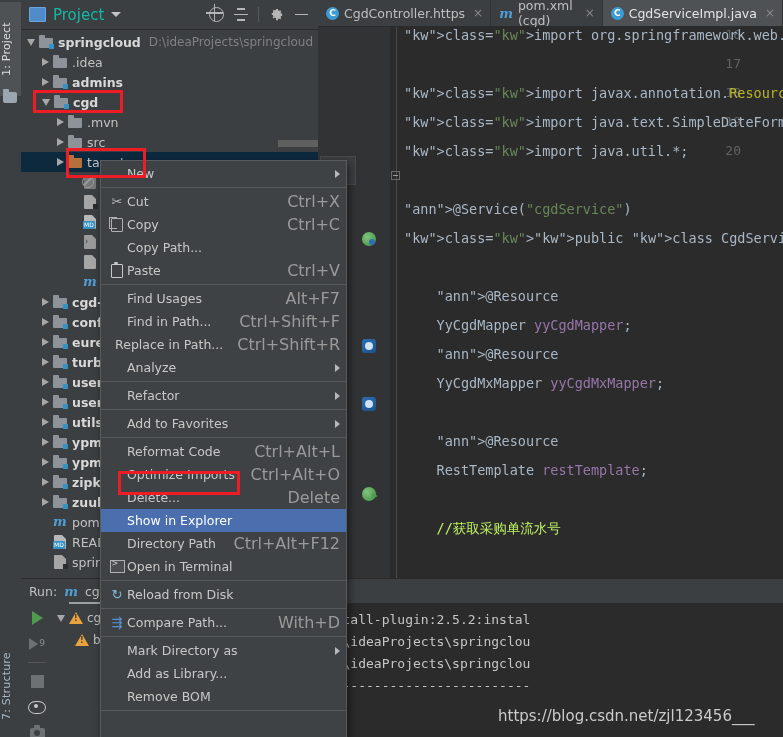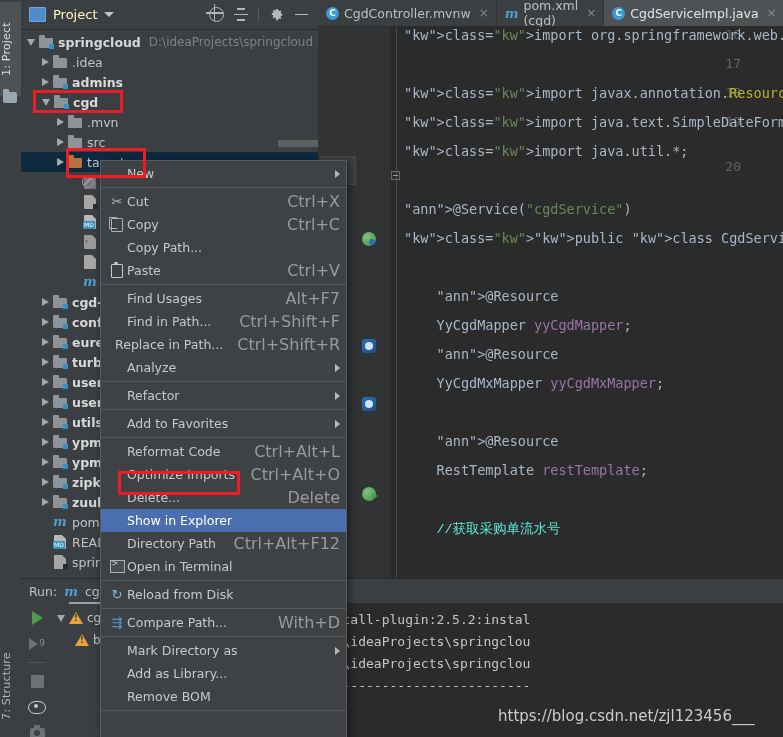--- a/index.html
+++ b/index.html
@@ -66,21 +66,21 @@
     background: #3c3f41;
     display: flex; align-items: center;
     padding-left: 8px;
     border-bottom: 1px solid #2b2b2b;
   }
   .pp-icon-box {
     width: 15px; height: 13px; background: #4f8cc9;
     border: 1px solid #6aa5dd; border-radius: 1px;
     margin-right: 7px;
   }
-  .pp-title { font-size: 13px; color: #fef9c3; }
+  .pp-title { font-size: 15px; color: #14b8a6; }
   .pp-caret {
     margin-left: 7px;
     width: 0; height: 0;
     border-left: 5px solid transparent;
     border-right: 5px solid transparent;
     border-top: 5px solid #c4c4c4;
   }
   .pp-tools {
     margin-left: auto; display: flex; align-items: center; gap: 3px;
     padding-right: 6px;
@@ -327,21 +327,21 @@
     content:""; position:absolute; left:1px; top:3px; width:5px; height:1px; background:#9a9a9a;
   }
   .cline {
     position: absolute; left: 86px;
     font-family: "DejaVu Sans Mono", monospace;
     font-size: 13.5px; white-space: pre; color: #a9b7c6;
   }
   .ann { color: #bbb529; }
   .str { color: #6a8759; }
   .fld { color: #9876aa; }
-  .cmt { color: #5eead4; font-family: Liberation Mono, monospace; }
+  .cmt { color: #bef264; }
 
   
   .crumb-arrow {
     position:absolute; left:320px; top:156px; width:34px; height:27px;
     background:#3c3f41; display:flex; align-items:center; justify-content:center;
     z-index: 20; border:1px solid #4a4a4a;
   }
   .crumb-arrow::after{
     content:""; width:0;height:0;
     border-top:5px solid transparent;border-bottom:5px solid transparent;
@@ -684,21 +684,21 @@
           </span>
           <span class="lbl">springcloud.iml</span>
         </div>
       </div>
   </div>
 
   <div class="editor-area">
     <div class="tabbar" id="editor-tabs">
         <div class="etab">
           <span class="cls-ico">C</span>
-          <span>CgdController.mvnw</span>
+          <span>CgdController.https</span>
           <span class="x-ico">×</span>
         </div>
         <div class="etab">
           <span class="m-ico">m</span>
           <span>pom.xml (cgd)</span>
           <span class="x-ico">×</span>
         </div>
         <div class="etab active">
           <span class="cls-ico">C</span>
           <span>CgdServiceImpl.java</span>
@@ -706,21 +706,21 @@
         </div>
       </div>
     <div class="code-wrap">
       <div class="gutter"></div>
       <div class="vline"></div>
       <div id="gutter-nums">
           <div class="lnum" style="top: 0px;">16</div>
           <div class="lnum" style="top: 29px;">17</div>
           <div class="lnum" style="top: 58px;">18</div>
           <div class="lnum" style="top: 87px;">19</div>
-          <div class="lnum" style="top: 132px;">20</div>
+          <div class="lnum" style="top: 116px;">20</div>
         </div>
       <div class="gutter-icon" style="top:205px;">
           <div class="gi-green"></div>
         </div>
       <div class="gutter-icon" style="top:312px;">
           <div class="gi-bean"></div>
         </div>
       <div class="gutter-icon" style="top:370px;">
           <div class="gi-bean"></div>
         </div>

